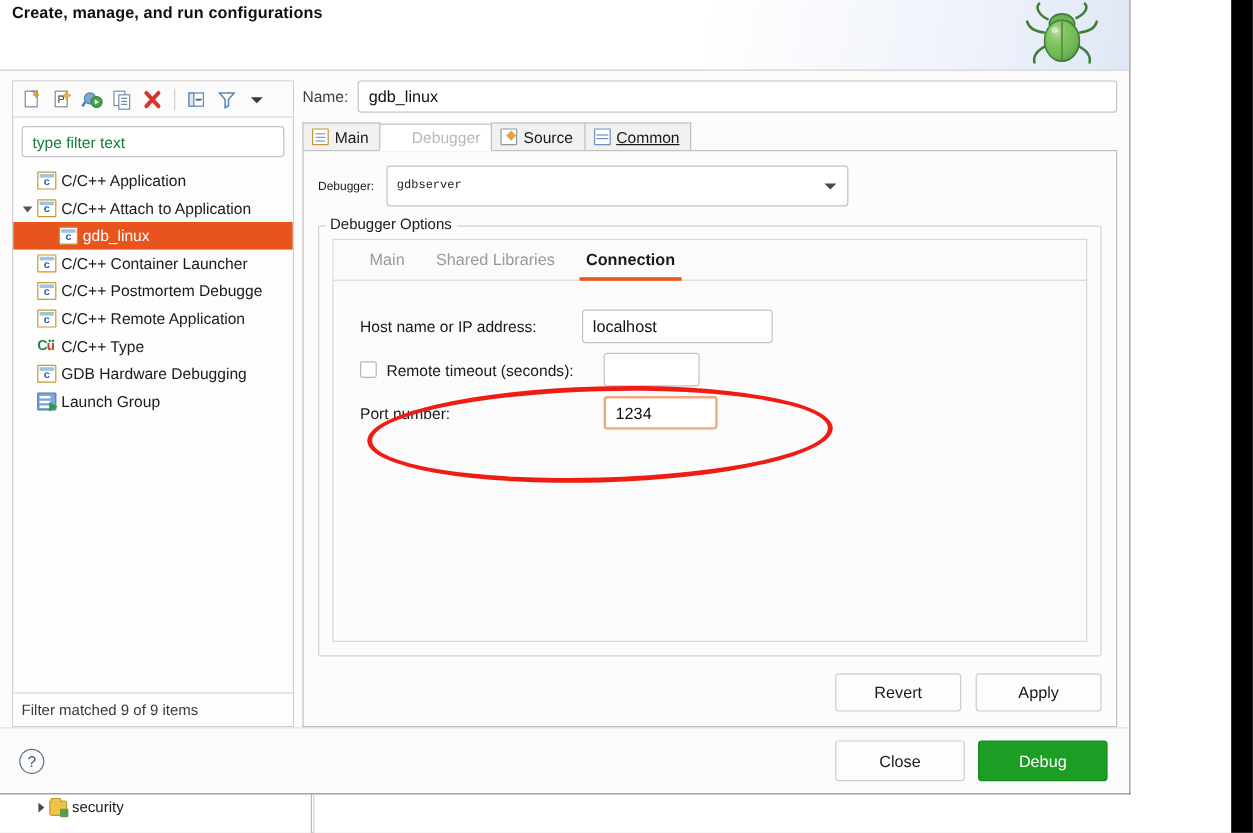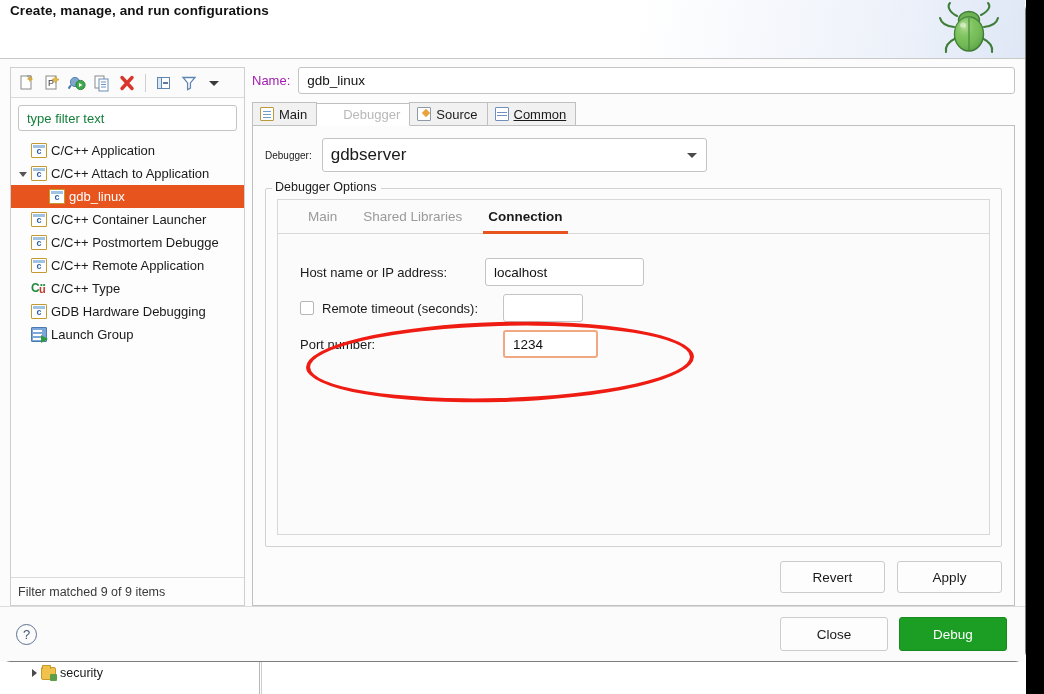--- a/index.html
+++ b/index.html
@@ -64,25 +64,25 @@
   }
   .folder-ico::after {
     content: ""; position: absolute;
     right: -2px; bottom: -2px; width: 7px; height: 7px;
     background: #5a9e4a; border-radius: 1px;
   }
 
   
   #dialog {
     position: absolute; left: 0; top: 0;
-    width: 1026px; height: 662px;
+    width: 942px; height: 662px;
     background: #fcfcfc;
     border-right: 1px solid #7d7d7d;
     border-bottom: 1px solid #7d7d7d;
-    display: flex; flex-direction: column; border-radius: 11px;
+    display: flex; flex-direction: column;
   }
 
   
   #title-banner {
     position: relative;
     height: 59px;
     background: #ffffff;
     background-image: linear-gradient(100deg, #ffffff 0%, #ffffff 62%, #eef2fa 86%, #dfe7f6 100%);
     flex: 0 0 auto;
     border-bottom: 1px solid #c8c8c8;
@@ -248,21 +248,21 @@
   #right-panel {
     flex: 1 1 auto;
     display: flex; flex-direction: column;
     min-width: 0;
   }
   #name-row {
     display: flex; align-items: center;
     gap: 8px;
     margin-bottom: 9px;
   }
-  #name-label { font-size: 13px; color: #a21caf; }
+  #name-label { font-size: 13px; color: #404040; }
   #name-input {
     flex: 1 1 auto;
     height: 27px;
     border: 1px solid #c4c4c4;
     border-radius: 3px;
     background: #fff;
     padding: 0 8px;
     display: flex; align-items: center;
     font-size: 13.5px; color: #111;
   }
@@ -349,23 +349,24 @@
     margin-bottom: 14px;
   }
   #debugger-label { font-size: 10px; }
   .combo {
     height: 28px;
     border: 1px solid #c4c4c4;
     border-radius: 3px;
     background: #fff;
     display: flex; align-items: center;
     padding: 16px 8px;
-    font-size: 17px;
+    font-size: 10px;
     position: relative;
     cursor: pointer;
+    font-family: Liberation Mono, monospace;
   }
   .combo .caret {
     position: absolute; right: 9px; top: 50%;
     margin-top: -2px;
     width: 0; height: 0;
     border-top: 5px solid #4a4a4a;
     border-left: 5px solid transparent;
     border-right: 5px solid transparent;
   }
   #debugger-combo { width: 385px; }

